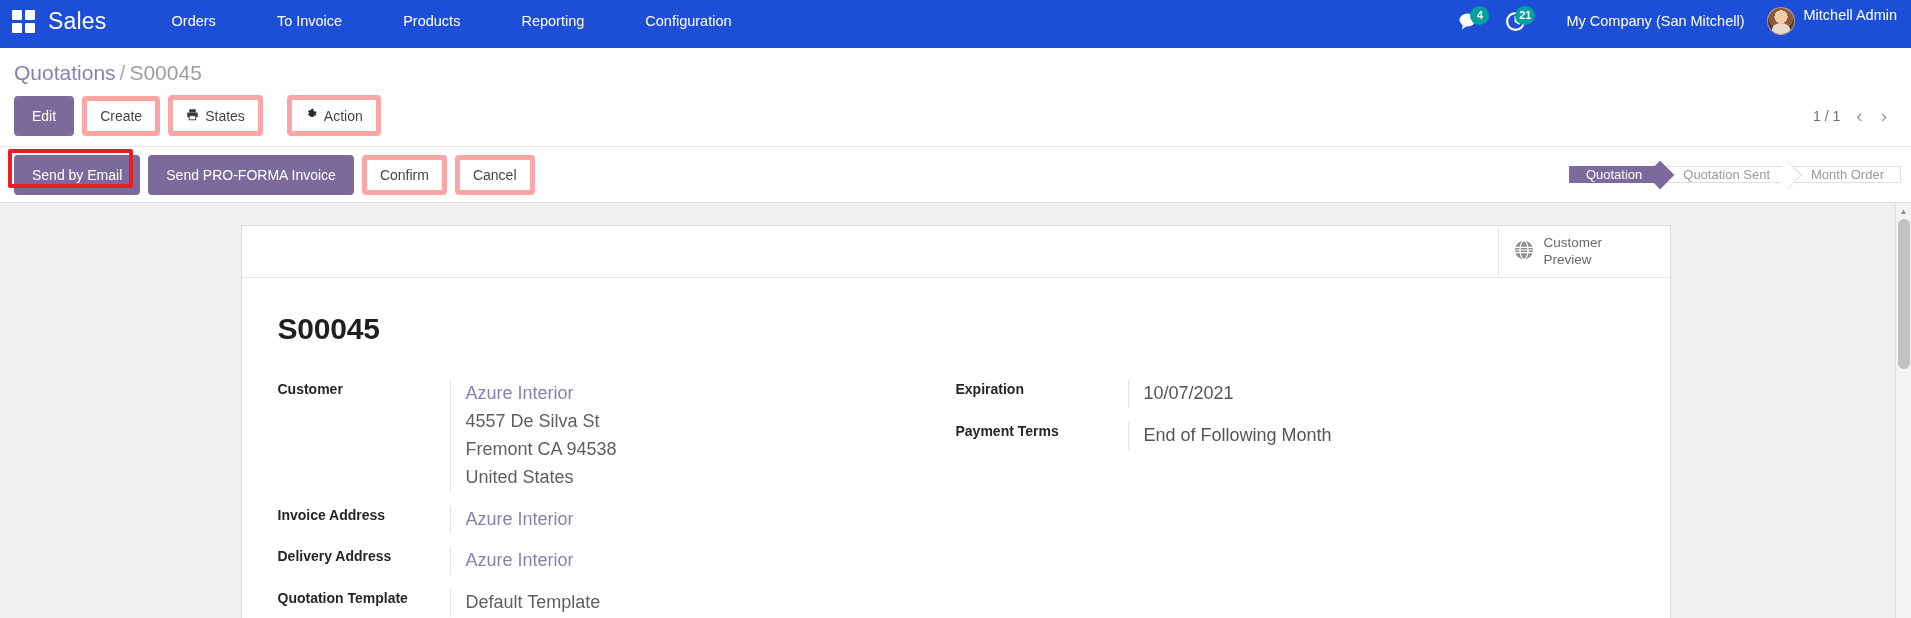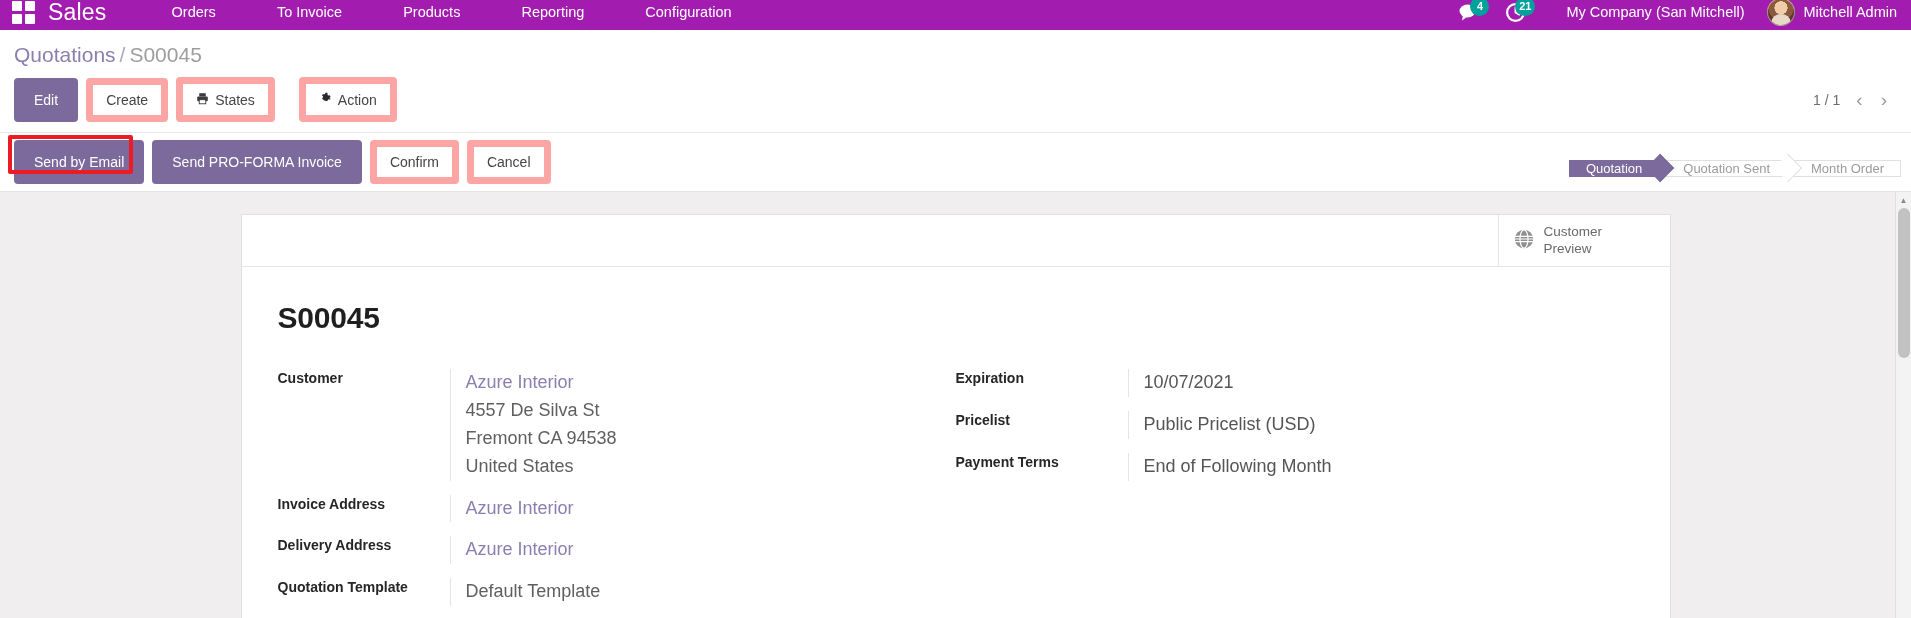--- a/index.html
+++ b/index.html
@@ -8,22 +8,22 @@
     margin: 0; padding: 0;
     width: 1911px; height: 618px;
     overflow: hidden;
     background: #ffffff;
     font-family: "Liberation Sans", sans-serif;
     -webkit-font-smoothing: antialiased;
   }
 
   
   .navbar {
-    height: 30px;
-    background: #a21caf;
+    height: 48px;
+    background: #1d4ed8;
     display: flex;
     align-items: center;
     padding: 0 14px 6px 10px;
     color: #ffffff;
     position: relative;
     z-index: 20;
   }
   .apps-grid {
     width: 26px; height: 26px;
     display: grid;
@@ -85,21 +85,21 @@
     font-weight: 700;
   }
   .company-name {
     font-size: 14.5px;
     padding: 0 16px 0 28px;
     cursor: pointer;
     white-space: nowrap;
   }
   .user-block {
     display: flex;
-    align-items: center;
+    align-items: flex-start;
     gap: 9px;
     cursor: pointer;
     padding-left: 6px;
   }
   .avatar {
     width: 28px; height: 28px;
     border-radius: 50%;
     background: radial-gradient(circle at 50% 34%, #f0cda8 0 30%, #8b5a3c 31% 58%, #5a3a28 59% 100%);
     border: 1px solid rgba(255,255,255,.45);
     overflow: hidden;
@@ -136,21 +136,21 @@
     align-items: center;
     padding: 6px 14px 10px 14px;
     position: relative;
   }
   .btn {
     font-family: "Liberation Sans", sans-serif;
     font-size: 14px;
     line-height: 1;
     padding: 8px 13px;
     border-radius: 4px;
-    border: 7px solid #fca5a5;
+    border: 5px solid #fca5a5;
     background: #ffffff;
     color: #454548;
     cursor: pointer;
     margin-right: 8px;
     white-space: nowrap;
     display: inline-flex;
     align-items: center;
     gap: 6px;
   }
   .btn-primary {
@@ -198,21 +198,21 @@
     height: 39px;
     border: 4px solid #ec1c24;
     border-radius: 2px;
     pointer-events: none;
     z-index: 5;
   }
 
   .statusbar {
     margin-left: auto;
     display: flex;
-    align-items: center;
+    align-items: flex-start;
     height: 29px;
     padding-right: 10px;
     margin-top: 12px;
   }
   .st-item {
     position: relative;
     display: flex;
     align-items: center;
     font-size: 13px;
     color: #9b9b9b;
@@ -519,24 +519,20 @@
           </div>
         </div>
 
         <div class="form-col">
 
           <div class="field-row">
             <div class="field-label">Expiration</div>
             <div class="field-value">10/07/2021</div>
           </div>
 
-          <div class="field-row">
-            <div class="field-label">Pricelist</div>
-            <div class="field-value">Public Pricelist (USD)</div>
-          </div>
 
           <div class="field-row">
             <div class="field-label">Payment Terms</div>
             <div class="field-value">End of Following Month</div>
           </div>
         </div>
 
       </div>
     </div>
   </div>

